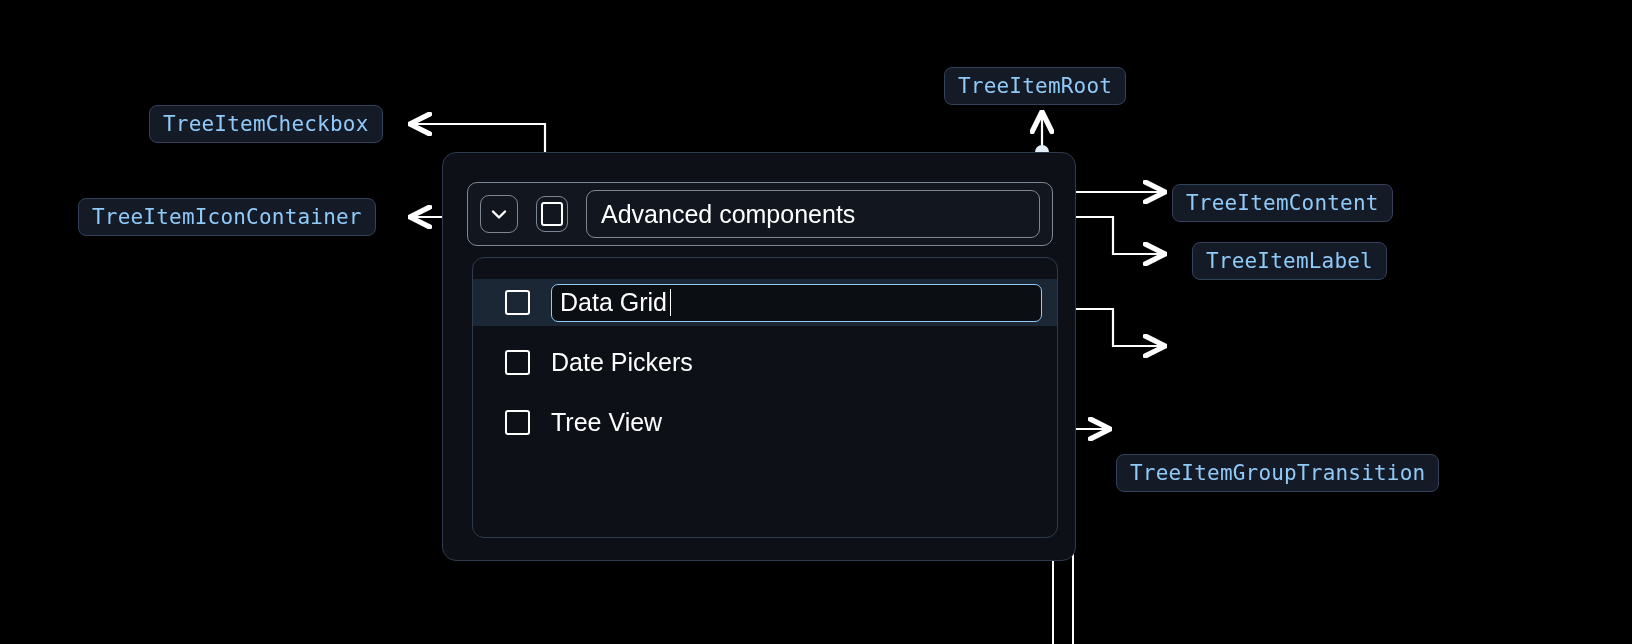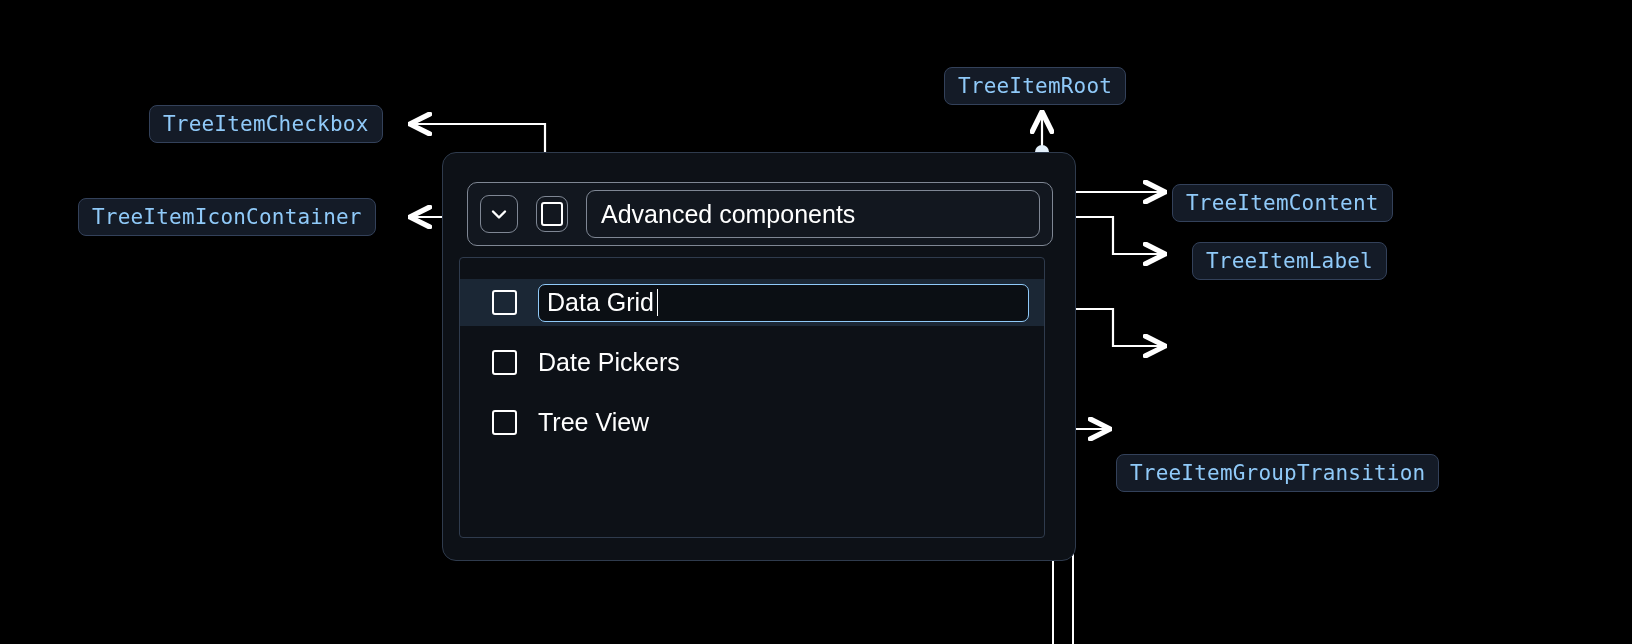--- a/index.html
+++ b/index.html
@@ -76,25 +76,25 @@
     height: 48px;
     border: 1px solid #7f8794;
     border-radius: 9px;
     display: flex; align-items: center;
     padding-left: 14px;
     color: #ffffff;
     font-size: 25px;
   }
   .tree-group {
     position: absolute;
-    left: 16px; top: 104px;
+    left: 29px; top: 104px;
     width: 586px; height: 281px;
     background: #0d1117;
     border: 1px solid #2f3b4d;
-    border-radius: 4px;
+    border-radius: 12px;
     padding-top: 21px;
   }
   .tree-row {
     height: 47px;
     display: flex; align-items: center;
     gap: 21px;
     padding-left: 32px;
     padding-right: 15px;
     margin-bottom: 13px;
   }

